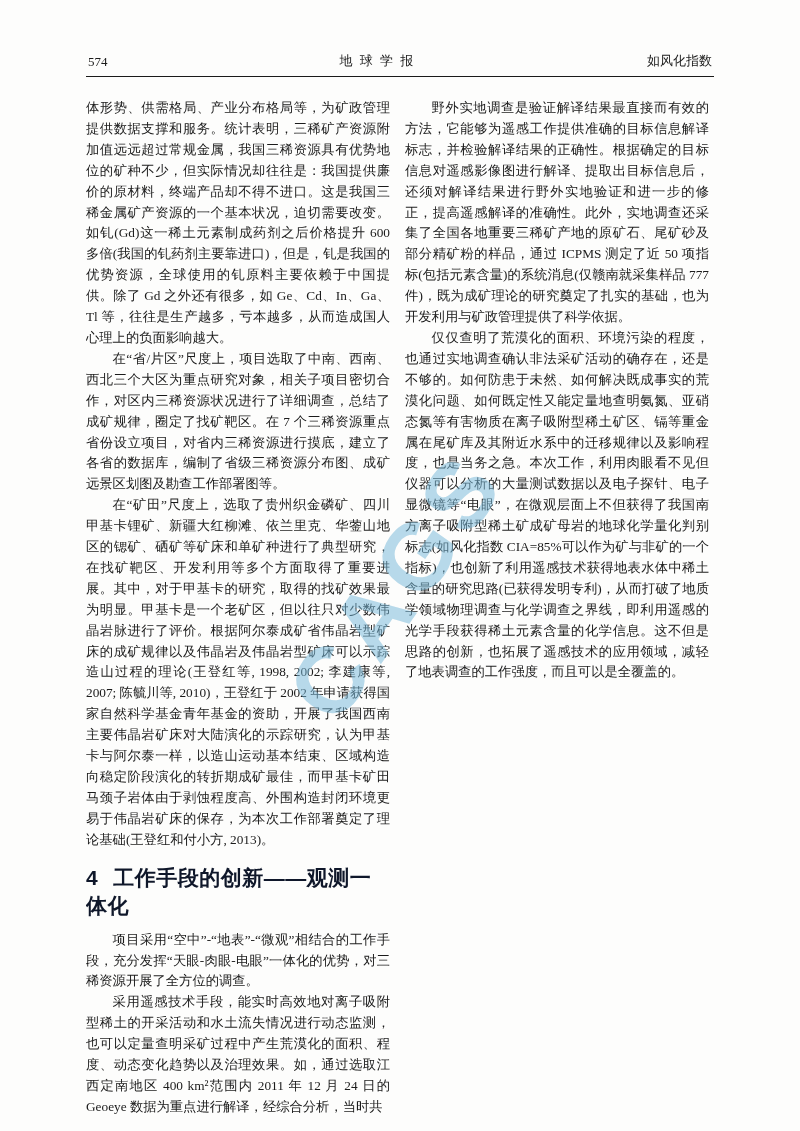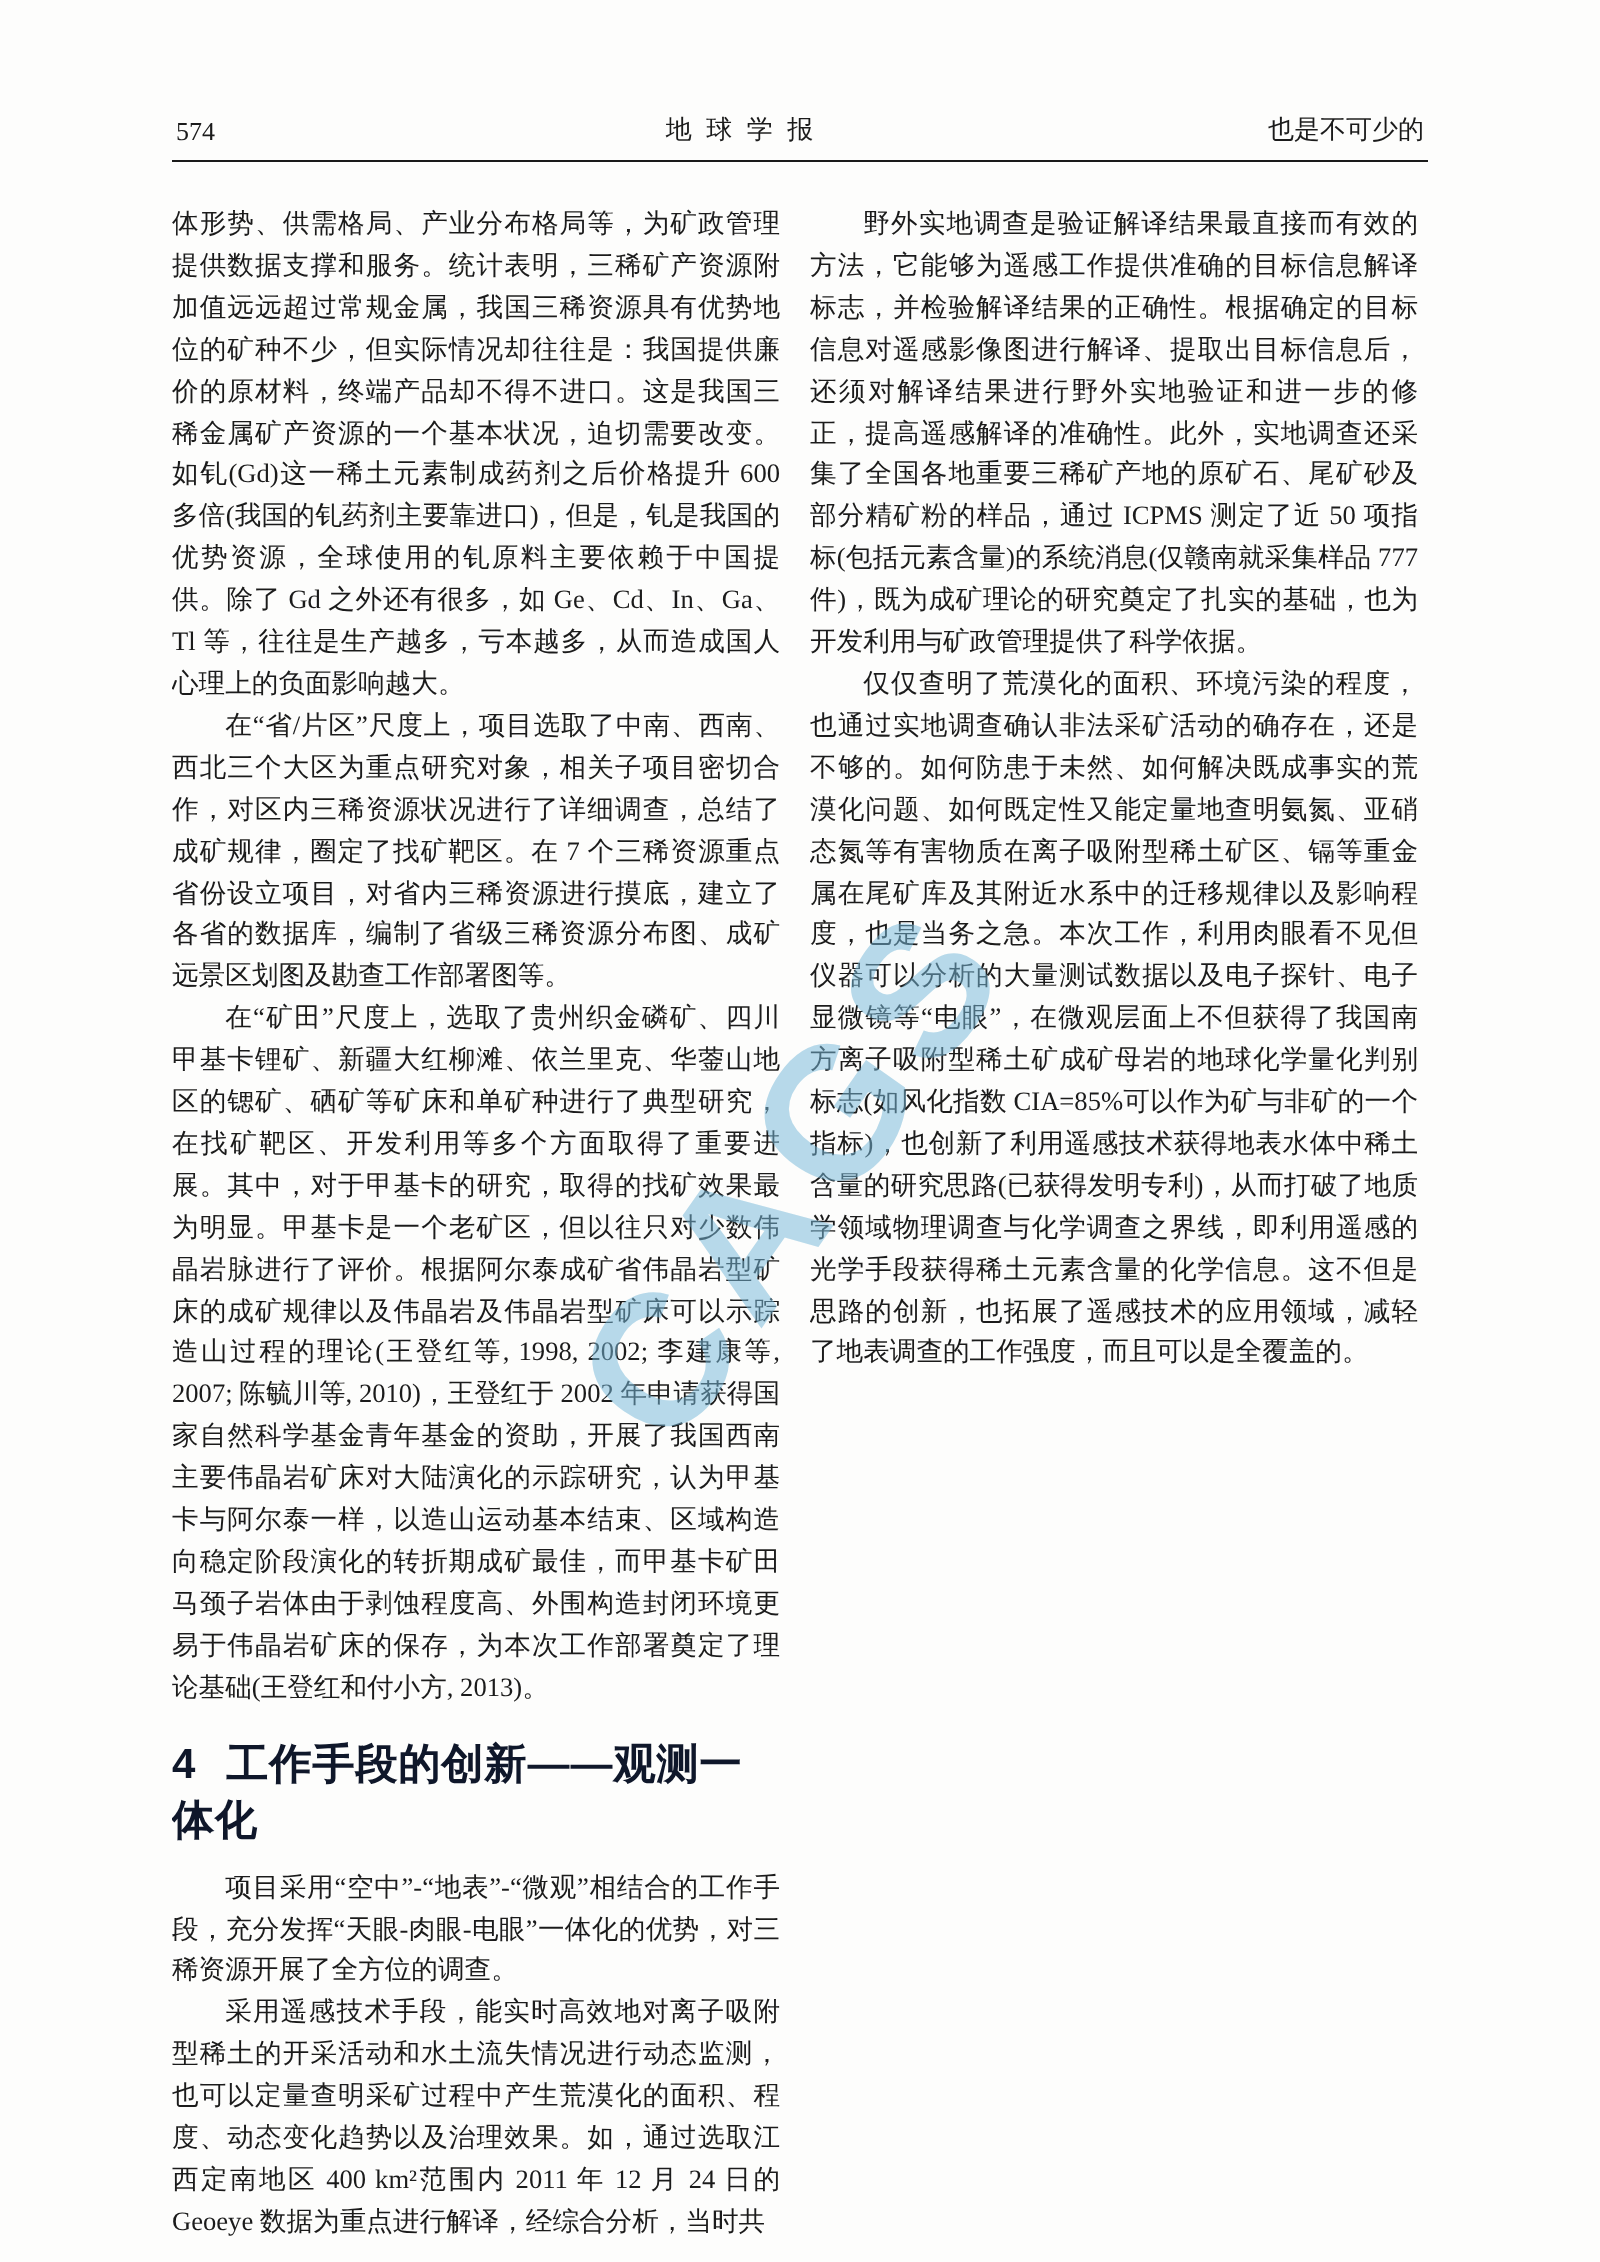--- a/index.html
+++ b/index.html
@@ -8,22 +8,22 @@
     width: 800px;
     height: 1131px;
     background: #fdfdfc;
     position: relative;
     overflow: hidden;
     font-family: "Liberation Serif", "DejaVu Serif", serif;
     color: #1b1b1b;
   }
   .page-inner {
     width: 628px;
-    margin: 0 auto;
-    padding-top: 56px;
+    margin: 16px auto;
+    padding-top: 36px;
     position: relative;
   }
   .running-header {
     display: flex;
     justify-content: space-between;
     align-items: flex-end;
     font-size: 13px;
     padding: 0 2px 6px 2px;
     border-bottom: 1.5px solid #1a1a1a;
   }
@@ -74,21 +74,21 @@
     user-select: none;
   }
 </style>
 </head>
 <body>
 
 <div class="page-inner">
   <div class="running-header">
     <span>574</span>
     <span class="hdr-center">地 球 学 报</span>
-    <span>也是不可少的</span>
+    <span>如风化指数</span>
   </div>
 
   <div class="columns">
     <div class="col">
         <p class="para">体形势、供需格局、产业分布格局等，为矿政管理提供数据支撑和服务。统计表明，三稀矿产资源附加值远远超过常规金属，我国三稀资源具有优势地位的矿种不少，但实际情况却往往是：我国提供廉价的原材料，终端产品却不得不进口。这是我国三稀金属矿产资源的一个基本状况，迫切需要改变。如钆(Gd)这一稀土元素制成药剂之后价格提升 600 多倍(我国的钆药剂主要靠进口)，但是，钆是我国的优势资源，全球使用的钆原料主要依赖于中国提供。除了 Gd 之外还有很多，如 Ge、Cd、In、Ga、Tl 等，往往是生产越多，亏本越多，从而造成国人心理上的负面影响越大。</p>
         <p class="para indent">在“省/片区”尺度上，项目选取了中南、西南、西北三个大区为重点研究对象，相关子项目密切合作，对区内三稀资源状况进行了详细调查，总结了成矿规律，圈定了找矿靶区。在 7 个三稀资源重点省份设立项目，对省内三稀资源进行摸底，建立了各省的数据库，编制了省级三稀资源分布图、成矿远景区划图及勘查工作部署图等。</p>
         <p class="para indent">在“矿田”尺度上，选取了贵州织金磷矿、四川甲基卡锂矿、新疆大红柳滩、依兰里克、华蓥山地区的锶矿、硒矿等矿床和单矿种进行了典型研究，在找矿靶区、开发利用等多个方面取得了重要进展。其中，对于甲基卡的研究，取得的找矿效果最为明显。甲基卡是一个老矿区，但以往只对少数伟晶岩脉进行了评价。根据阿尔泰成矿省伟晶岩型矿床的成矿规律以及伟晶岩及伟晶岩型矿床可以示踪造山过程的理论(王登红等, 1998, 2002; 李建康等, 2007; 陈毓川等, 2010)，王登红于 2002 年申请获得国家自然科学基金青年基金的资助，开展了我国西南主要伟晶岩矿床对大陆演化的示踪研究，认为甲基卡与阿尔泰一样，以造山运动基本结束、区域构造向稳定阶段演化的转折期成矿最佳，而甲基卡矿田马颈子岩体由于剥蚀程度高、外围构造封闭环境更易于伟晶岩矿床的保存，为本次工作部署奠定了理论基础(王登红和付小方, 2013)。</p>
         <h2 class="section-heading"><span class="sec-num">4</span><span>工作手段的创新——观测一体化</span></h2>
         <p class="para indent">项目采用“空中”-“地表”-“微观”相结合的工作手段，充分发挥“天眼-肉眼-电眼”一体化的优势，对三稀资源开展了全方位的调查。</p>
         <p class="para indent">采用遥感技术手段，能实时高效地对离子吸附型稀土的开采活动和水土流失情况进行动态监测，也可以定量查明采矿过程中产生荒漠化的面积、程度、动态变化趋势以及治理效果。如，通过选取江西定南地区 400 km²范围内 2011 年 12 月 24 日的 Geoeye 数据为重点进行解译，经综合分析，当时共</p>

